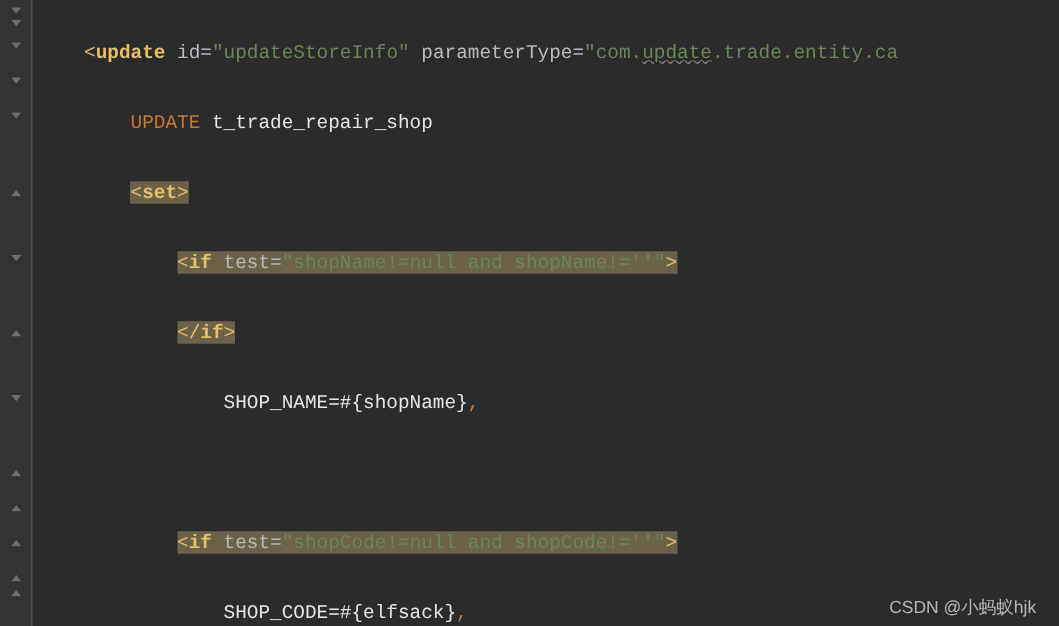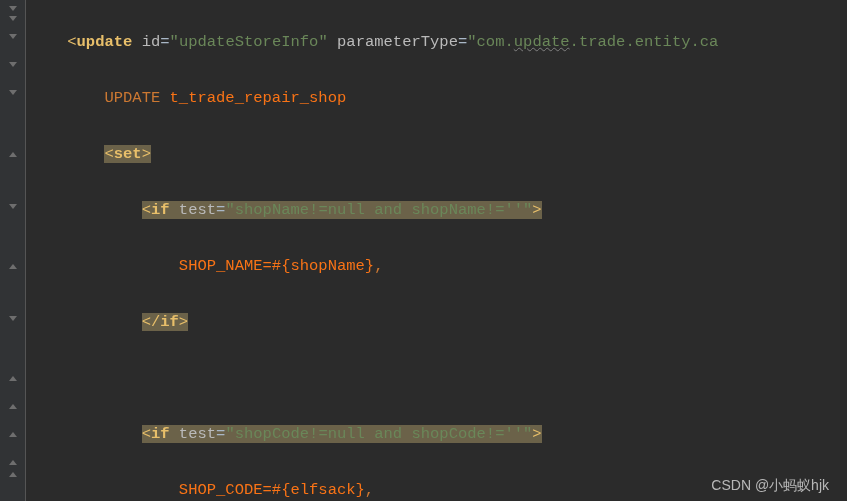--- a/index.html
+++ b/index.html
@@ -47,21 +47,21 @@
     .hl-line {
       background: #6b6249;
       text-align: center;
     }
     .tag-bracket { color: #e8bf6a; }
     .tag-name { color: #e8bf6a; font-weight: bold; }
     .attr-name { color: #bababa; }
     .attr-eq { color: #a9b7c6; }
     .attr-value { color: #6a8759; }
     .keyword { color: #cc7832; }
-    .text { color: #f97316; }
+    .text { color: #e5e5e5; }
     .comma { color: #cc7832; }
     .underline-wave {
       text-decoration: underline wavy #808080;
       text-decoration-thickness: 1px;
     }
     .watermark {
       position: absolute;
       bottom: 6px;
       right: 18px;
       color: #d0d0d0;
@@ -146,22 +146,22 @@
           <path d="M1 6 L9 6 L5 1 Z" fill="#6e6e6e"></path>
         </svg>
       </div>
   </div>
 
   <div class="code-area">
 <span class="line">    <span class="tag-bracket">&lt;</span><span class="tag-name">update</span> <span class="attr-name">id</span><span class="attr-eq">=</span><span class="attr-value">"updateStoreInfo"</span> <span class="attr-name">parameterType</span><span class="attr-eq">=</span><span class="attr-value">"com.<span class="underline-wave">update</span>.trade.entity.ca</span></span>
 <span class="line">        <span class="keyword">UPDATE</span><span class="text"> t_trade_repair_shop</span></span>
 <span class="line">        <span class="hl-line"><span class="tag-bracket">&lt;</span><span class="tag-name">set</span><span class="tag-bracket">&gt;</span></span></span>
 <span class="line">            <span class="hl-line"><span class="tag-bracket">&lt;</span><span class="tag-name">if</span> <span class="attr-name">test</span><span class="attr-eq">=</span><span class="attr-value">"shopName!=null and shopName!=''"</span><span class="tag-bracket">&gt;</span></span></span>
+<span class="line">            <span class="hl-line"><span class="tag-bracket">&lt;/</span><span class="tag-name">if</span><span class="tag-bracket">&gt;</span></span></span>
 <span class="line">                <span class="text">SHOP_NAME=#{shopName}</span><span class="comma">,</span></span>
-<span class="line">            <span class="hl-line"><span class="tag-bracket">&lt;/</span><span class="tag-name">if</span><span class="tag-bracket">&gt;</span></span></span>
 <span class="line"></span>
 <span class="line">            <span class="hl-line"><span class="tag-bracket">&lt;</span><span class="tag-name">if</span> <span class="attr-name">test</span><span class="attr-eq">=</span><span class="attr-value">"shopCode!=null and shopCode!=''"</span><span class="tag-bracket">&gt;</span></span></span>
 <span class="line">                <span class="text">SHOP_CODE=#{elfsack}</span><span class="comma">,</span></span>
 
 
 
 
 
 
 

